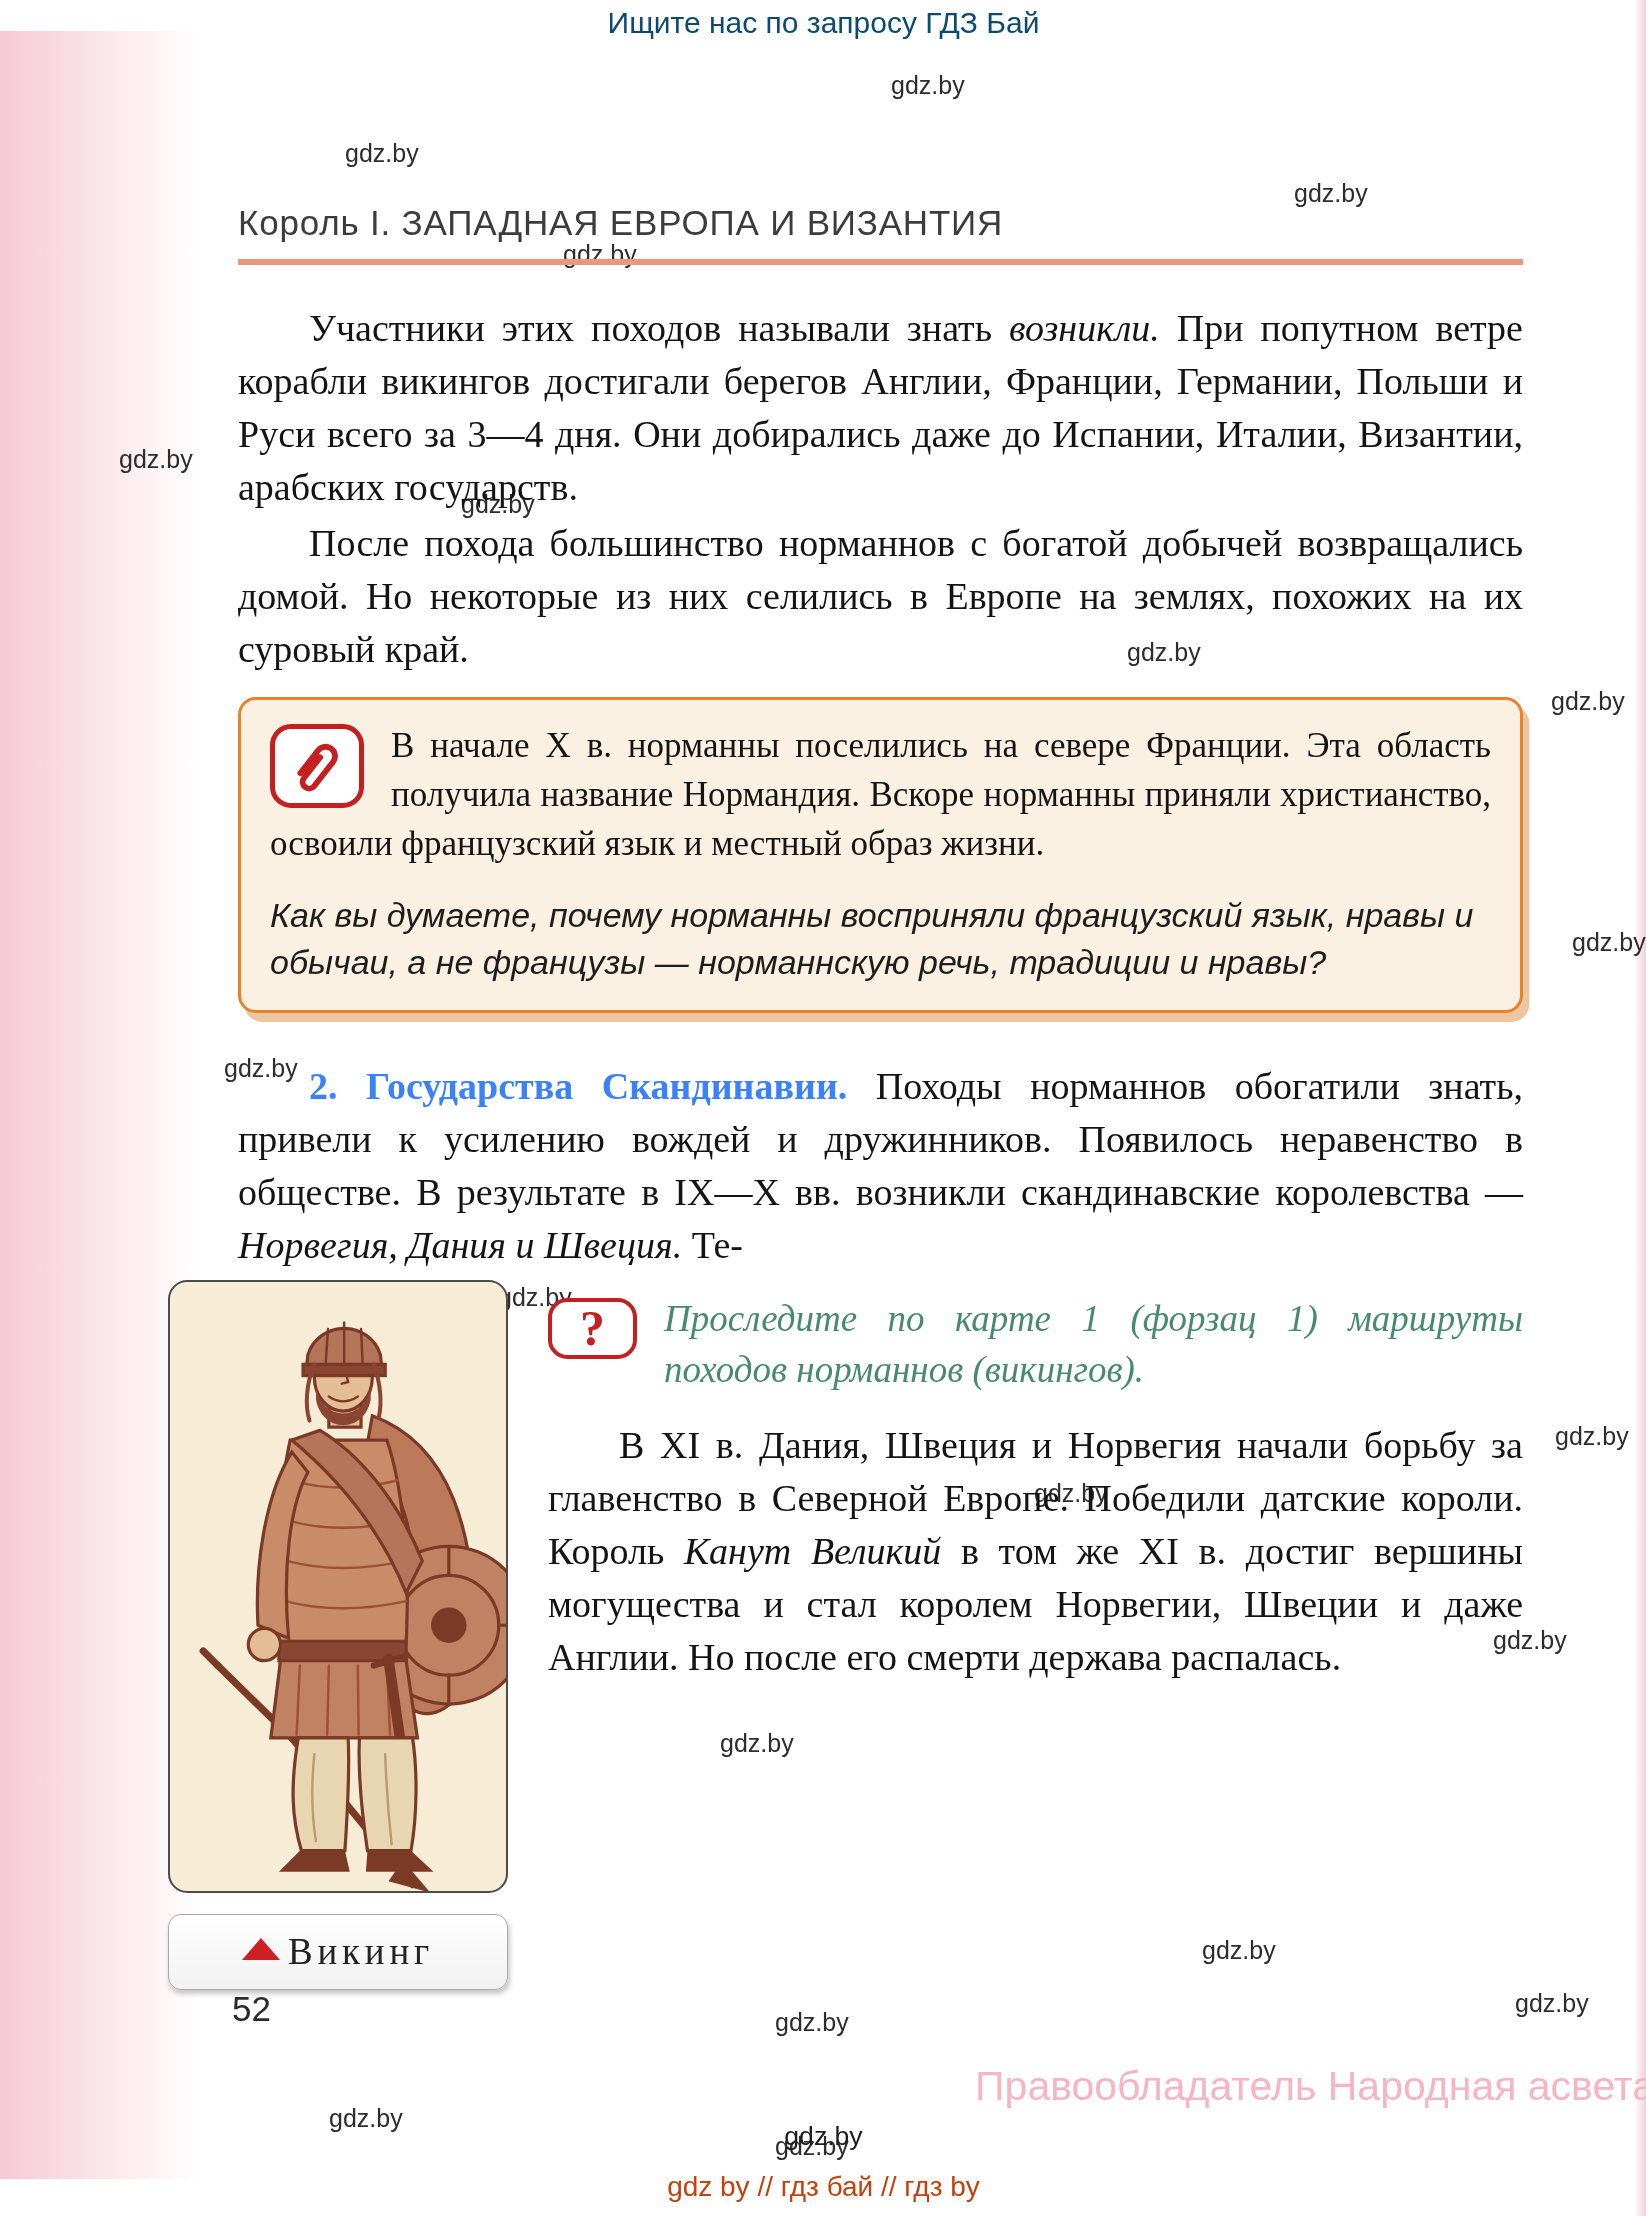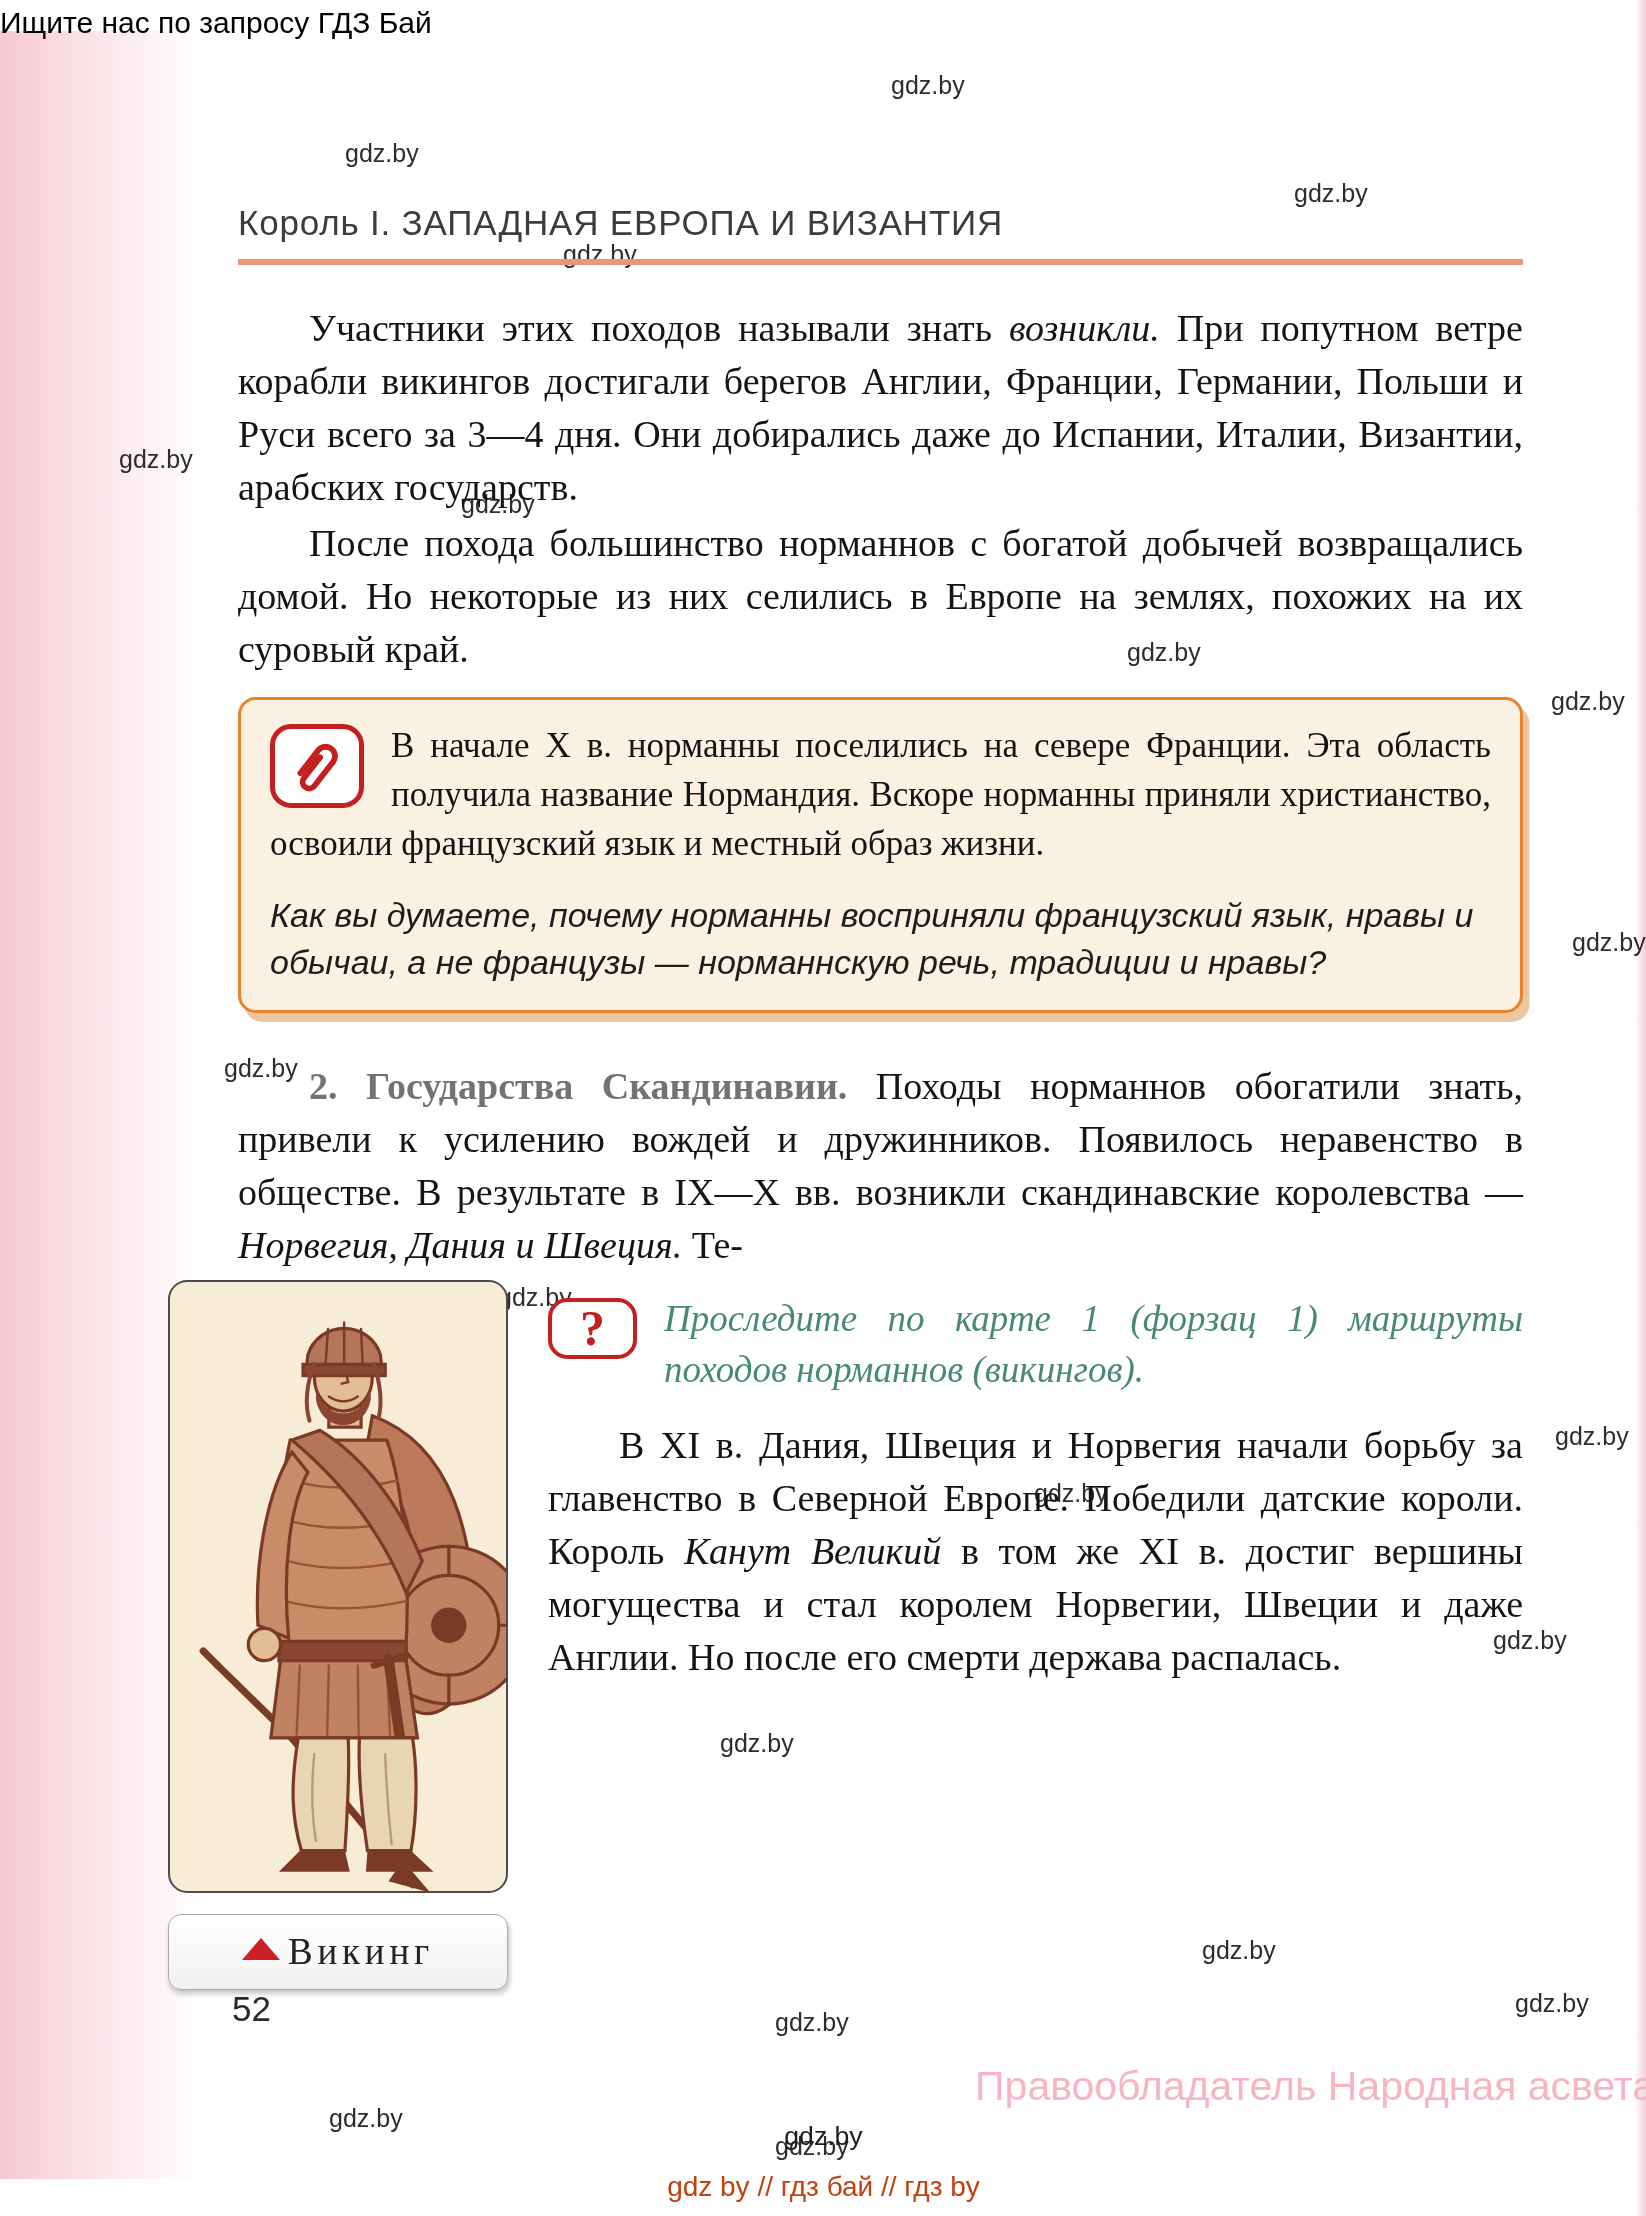--- a/index.html
+++ b/index.html
@@ -6,35 +6,35 @@
   .page{
     position:relative;width:1647px;height:2216px;background:#ffffff;
     overflow:hidden;font-family:"Liberation Serif","DejaVu Serif",serif;color:#141414;
   }
   
   .pink-strip{position:absolute;left:0;top:31px;width:201px;height:2148px;
     background:linear-gradient(to right,#f6c9d3 0%,#fbe3e8 45%,#ffffff 100%);}
   .pink-strip-right{position:absolute;right:0;top:0;width:13px;height:2216px;
     background:linear-gradient(to left,#f3ccd5,rgba(255,255,255,0));}
   
-  .top-banner{position:absolute;top:6.4px;left:0;width:100%;
-    font-family:"Liberation Sans","DejaVu Sans",sans-serif;font-size:30px;color:#000000;}
+  .top-banner{position:absolute;top:6.4px;left:0;width:100%;text-align:center;
+    font-family:"Liberation Sans","DejaVu Sans",sans-serif;font-size:30px;color:#0c4a6e;}
   
   .wm{position:absolute;font-family:"Liberation Sans","DejaVu Sans",sans-serif;
     font-size:25px;color:#2d2d2d;white-space:nowrap;}
   
   .content{position:absolute;left:238px;top:203px;width:1285px;}
   .section-header{font-family:"Liberation Sans","DejaVu Sans",sans-serif;
     font-size:35px;font-weight:400;color:#3c3c3c;margin:0 0 16px 0;letter-spacing:0.8px;}
   .rule{height:5.6px;background:#ea977f;border:none;margin:0 0 37px 0;}
   p.body{font-size:38px;line-height:53px;text-align:justify;margin:0;}
   p.indent{text-indent:71px;}
   #p2{margin-top:3.2px;}
   .seg-i{font-style:italic;}
-  .seg-h{color:#737373;font-weight:bold;}
+  .seg-h{color:#3b82f6;font-weight:bold;}
   
   .infobox{position:relative;margin:21px 0 47px 0;background:#fbf1e2;
     border:3.2px solid #e8832c;border-radius:17.7px;padding:21px 29px 24px 29px;
     box-shadow:6.4px 8.9px 0 rgba(221,152,82,.55);}
   .clip-badge{float:left;width:84px;height:74px;background:#ffffff;border:5.6px solid #c42020;
     border-radius:21px;margin:3.2px 27px 6.4px 0;display:flex;align-items:center;justify-content:center;}
   .ib-text{font-size:35px;line-height:49px;text-align:justify;margin:0;}
   .ib-q{font-family:"Liberation Sans","DejaVu Sans",sans-serif;font-style:italic;
     font-size:34px;line-height:47px;margin:24px 0 0 0;clear:left;color:#1d1d1d;}
   

